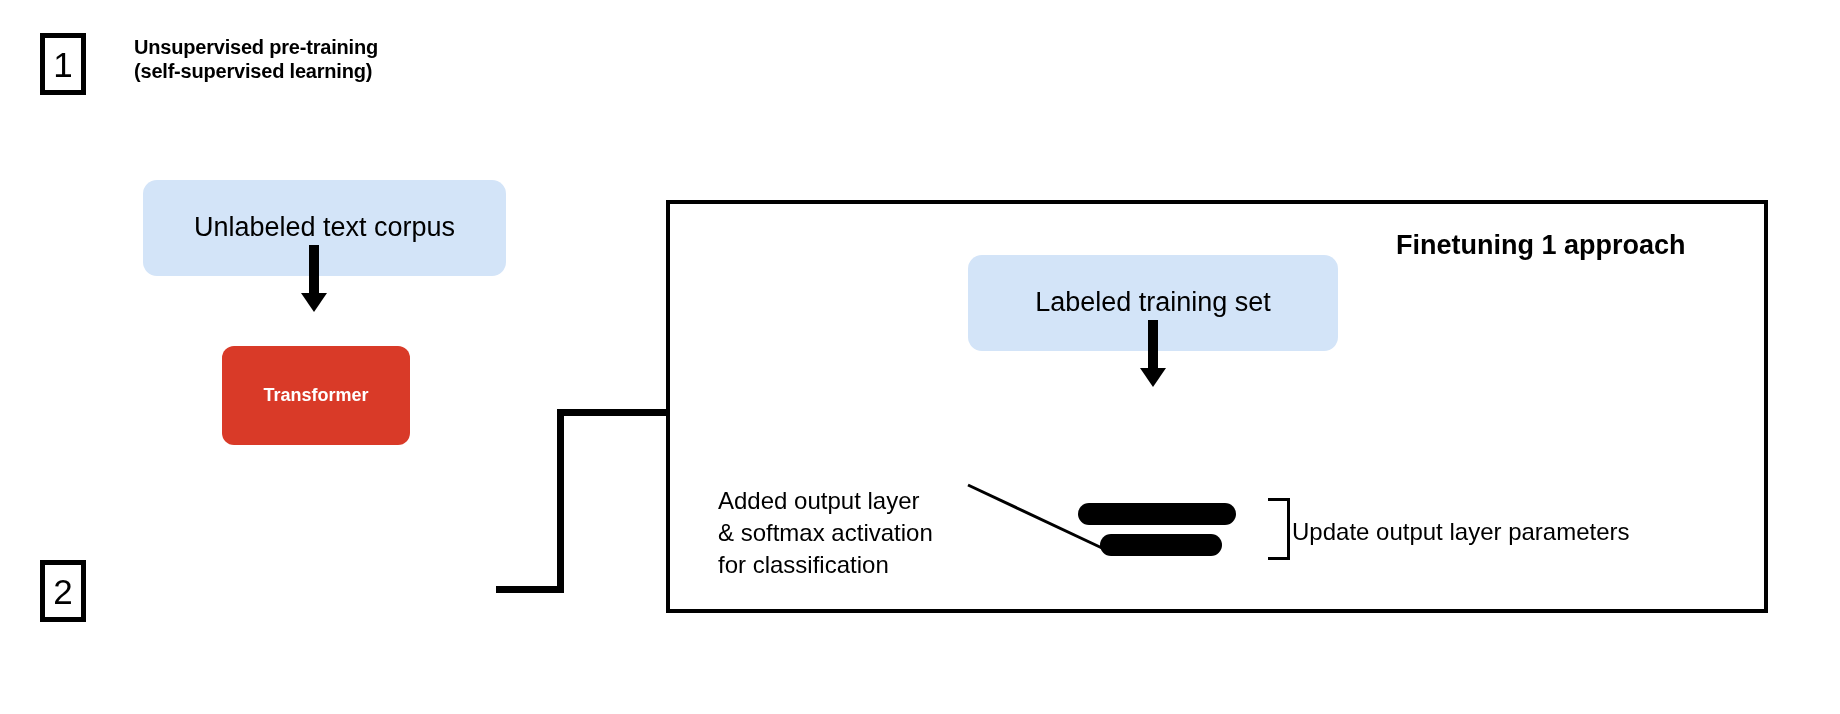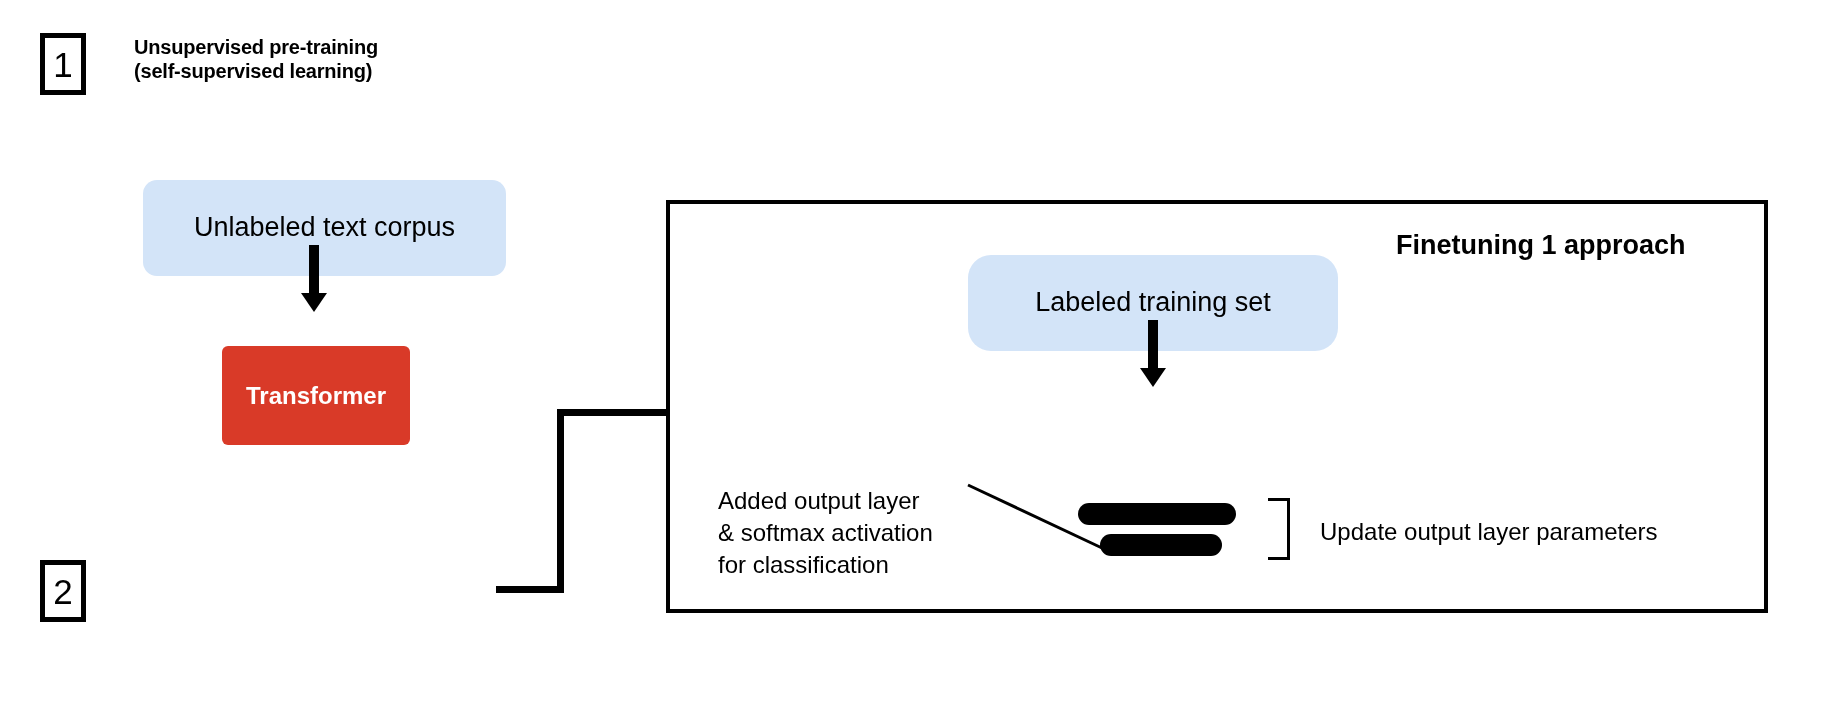--- a/index.html
+++ b/index.html
@@ -56,23 +56,23 @@
   }
   .node-blue {
     background: #d3e4f8;
     border-radius: 14px;
     color: #000000;
     font-size: 27px;
     font-weight: 400;
   }
   .node-red {
     background: #d93a28;
-    border-radius: 6px;
+    border-radius: 12px;
     color: #ffffff;
-    font-size: 24px;
+    font-size: 18px;
     font-weight: bold;
   }
 
   
   .arrow-shaft {
     position: absolute;
     background: #000000;
   }
   .arrow-head {
     position: absolute;
@@ -167,36 +167,36 @@
 
 
   <div class="conn" style="left:496px; top:586px; width:68px; height:7px;"></div>
   <div class="conn" style="left:557px; top:409px; width:7px; height:184px;"></div>
   <div class="conn" style="left:557px; top:409px; width:112px; height:7px;"></div>
 
   <div class="panel" style="left:666px; top:200px; width:1102px; height:413px;"></div>
 
   <div class="panel-title" style="left:1396px; top:224px;margin-top:6px;">Finetuning 1 approach</div>
 
-  <div class="node node-blue" style="left:968px; top:222px; width:370px; height:96px;border-radius:23px;">
+  <div class="node node-blue" style="left:968px; top:222px; width:370px; height:96px;">
     <span>Labeled training set</span>
   </div>
 
   <div class="arrow-shaft" style="left:1148px; top:320px; width:10px; height:50px;"></div>
   <div class="arrow-head" style="left:1140px; top:368px;"></div>
 
 
   <div class="out-bar" style="left:1078px; top:503px; width:158px; height:22px;"></div>
   <div class="out-bar" style="left:1100px; top:534px; width:122px; height:22px;"></div>
 
   <div class="annot" style="left:718px; top:470px; width:260px;margin-top:15px;">Added output layer
 &amp; softmax activation
 for classification</div>
 
   <svg class="leader">
     <line x1="968" y1="485" x2="1102" y2="548" stroke="#000000" stroke-width="3"></line>
   </svg>
 
   <div class="bracket" style="left:1268px; top:498px; width:22px; height:62px;"></div>
 
-  <div class="annot" style="left:1320px; top:516px; width:420px; white-space:nowrap;">Update output layer parameters</div>
+  <div class="annot" style="left:1292px; top:516px; width:420px; white-space:nowrap;">Update output layer parameters</div>
 
 </div>
 
 </body></html>

